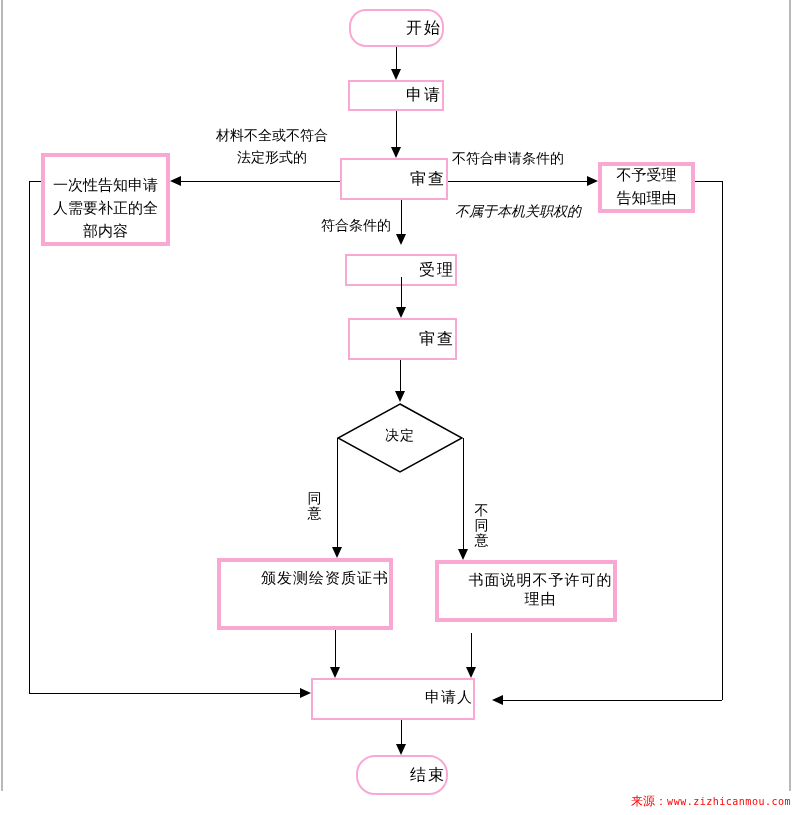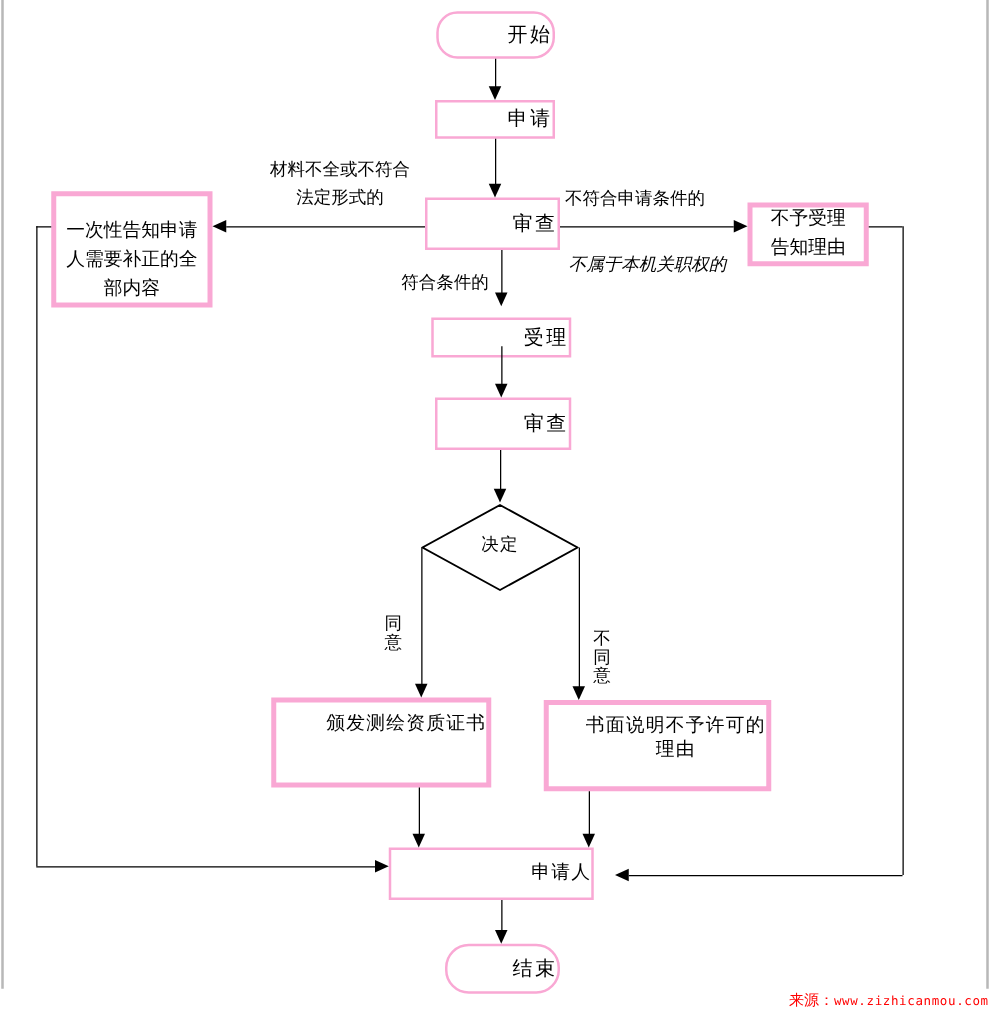--- a/index.html
+++ b/index.html
@@ -84,21 +84,21 @@
     <svg width="126" height="70" viewBox="0 0 126 70">
       <polygon points="63,1 125,35 63,69 1,35" fill="#ffffff" stroke="#000000" stroke-width="1.5"></polygon>
     </svg>
     <div class="diamond-label">决定</div>
   </div>
 
   <div class="node toptext" style="left:217px; top:558px; width:176px; height:72px;">
     <span>颁发测绘资质证书</span>
   </div>
 
-  <div class="node toptext" style="left:435px; top:560px; width:182px; height:73px;padding-left:29px;">
+  <div class="node toptext" style="left:435px; top:560px; width:182px; height:62px;padding-left:29px;">
     <span>书面说明不予许可的理由</span>
   </div>
 
   <div class="node b2" style="left:311px; top:678px; width:164px; height:42px; align-items:flex-start; padding-top:8px; font-size:15px; letter-spacing:1px;">
     <span>申请人</span>
   </div>
 
   <div class="node stadium" style="left:356px; top:755px; width:92px; height:40px; border-radius:19px;">
     <span>结束</span>
   </div>

